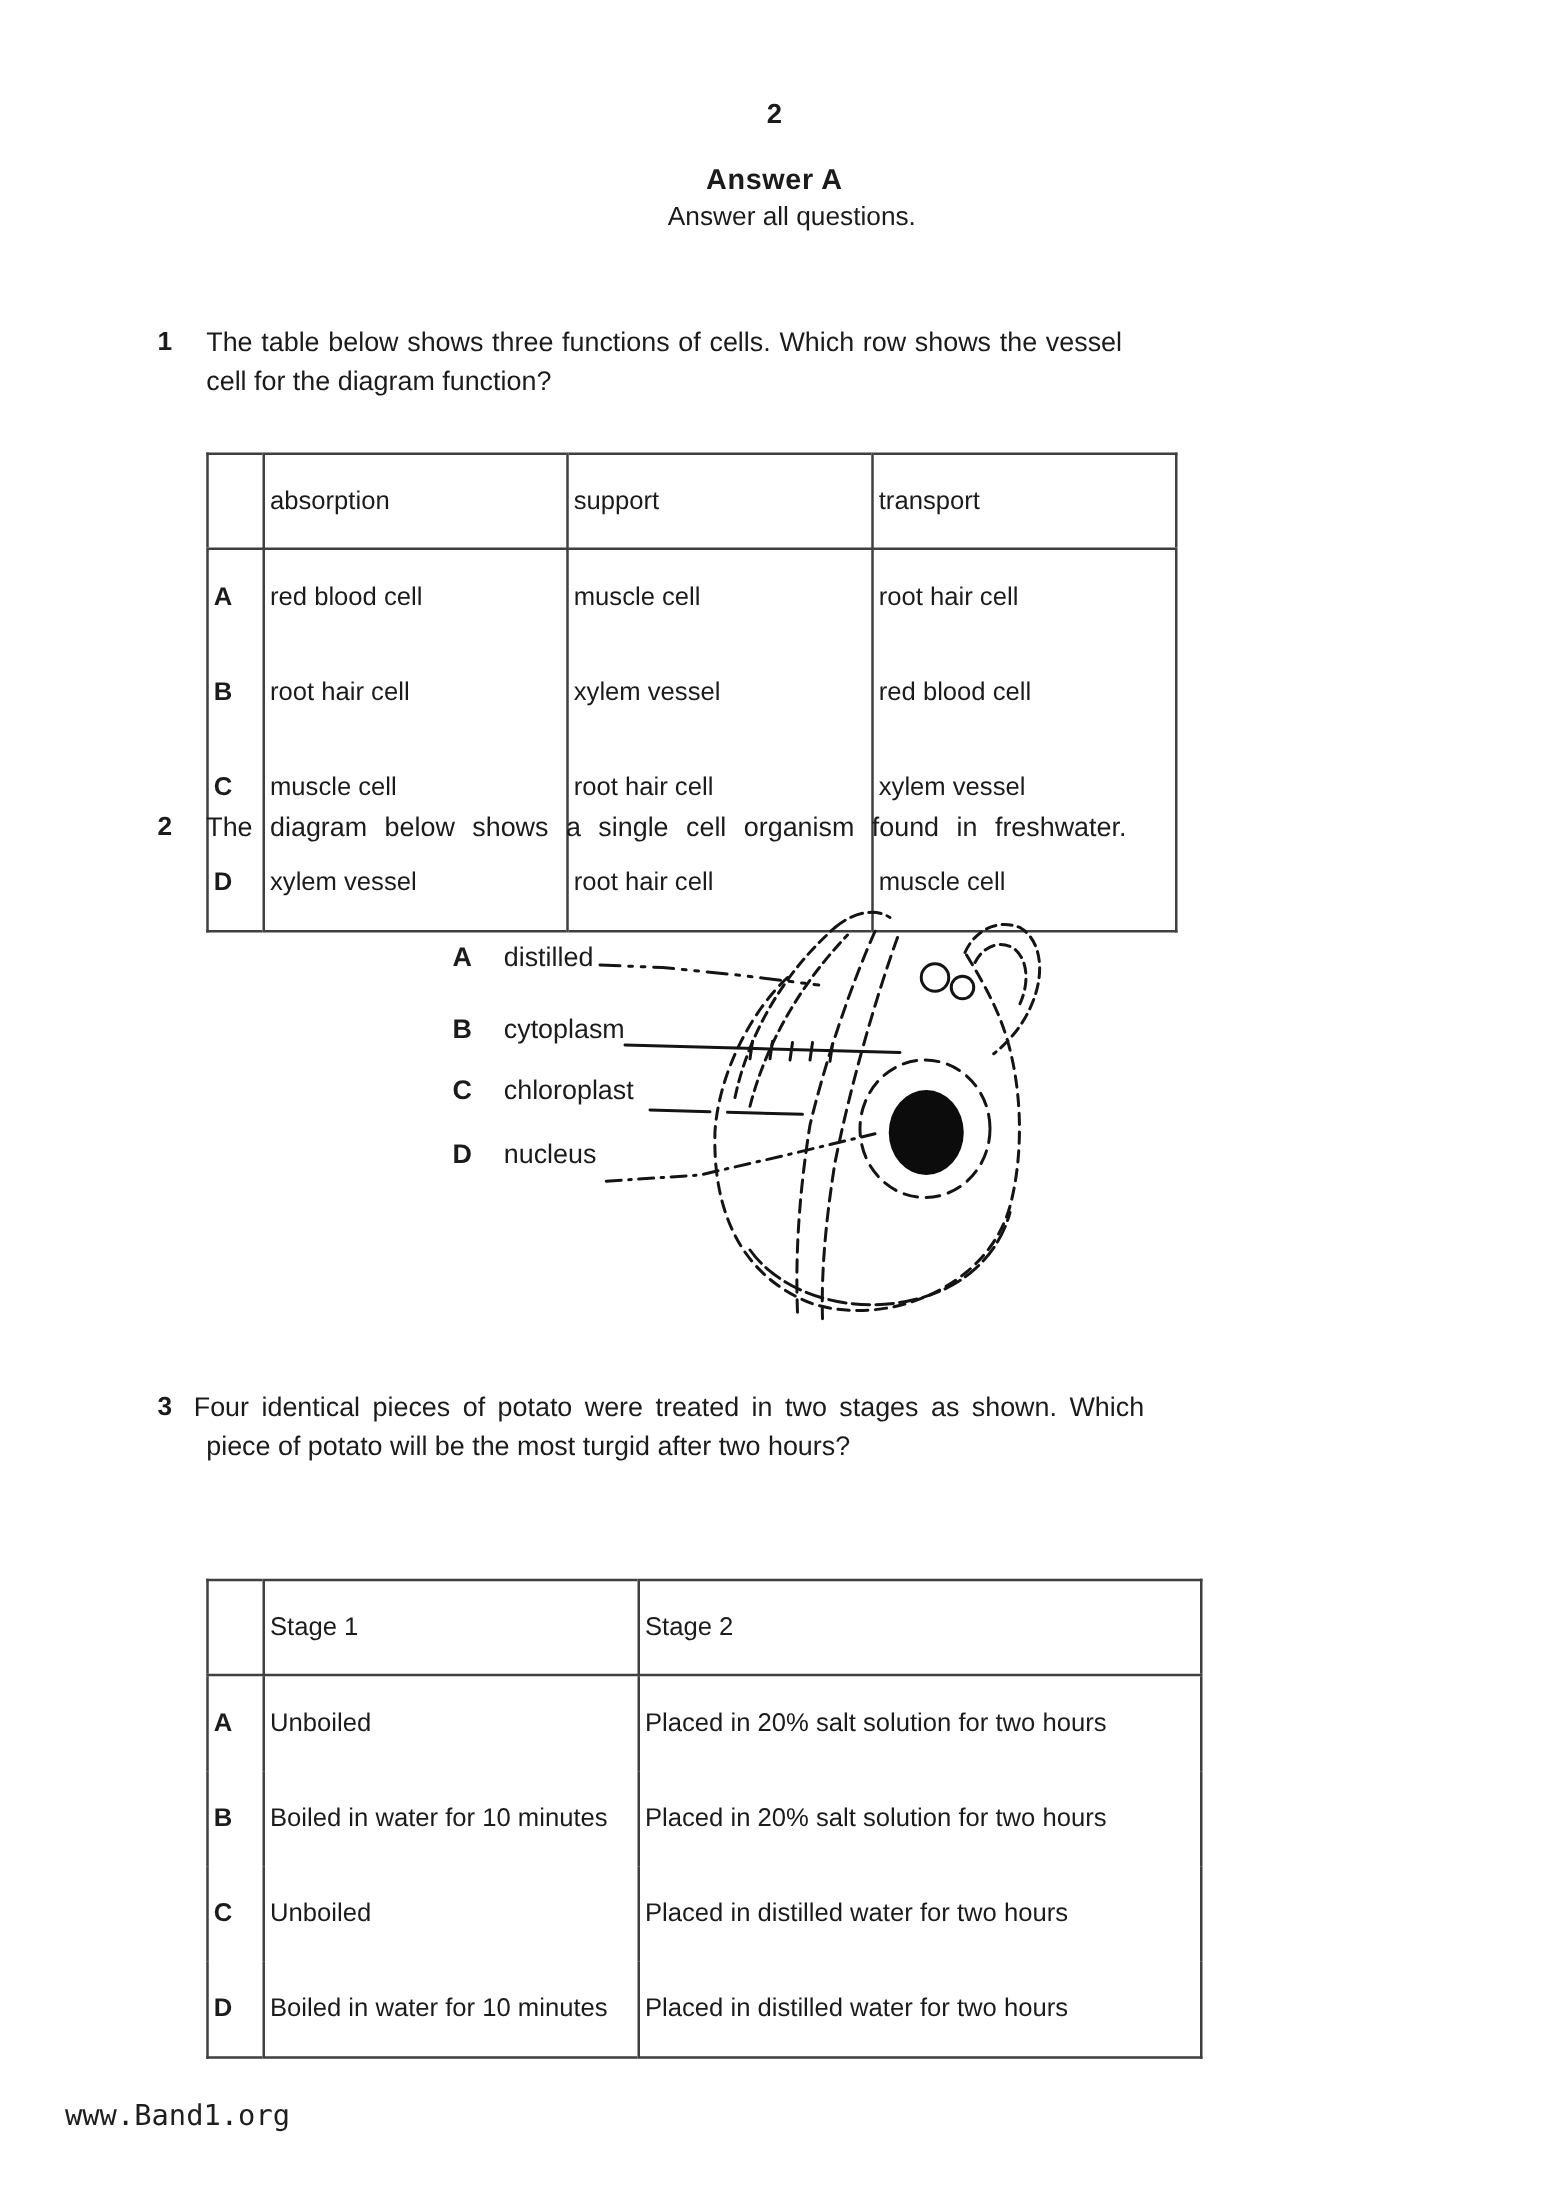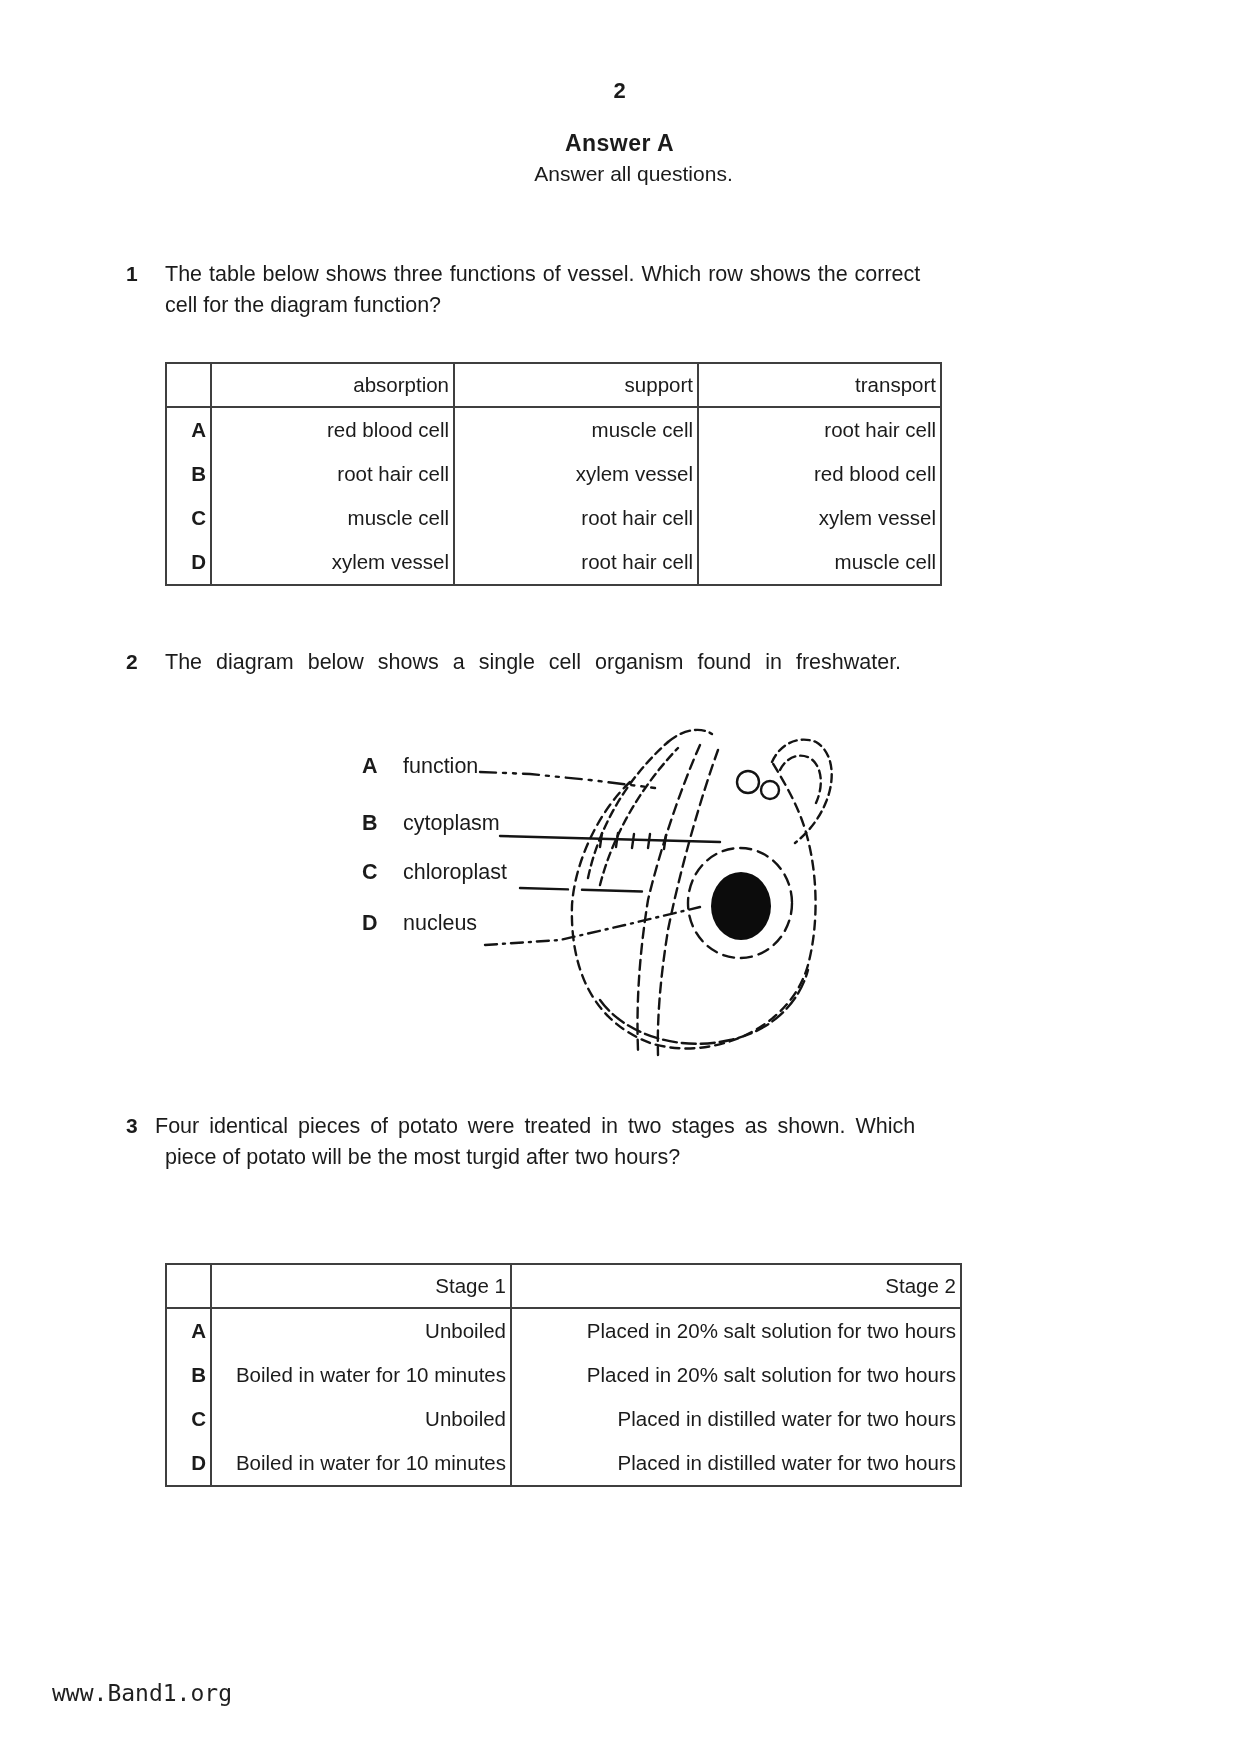--- a/index.html
+++ b/index.html
@@ -27,23 +27,23 @@
   .q1-line2 { left: 165px; top: 293px; }
 
   table.exam-table {
     border-collapse: collapse;
     table-layout: fixed;
     font-size: 20.5px;
     color: #1b1b1b;
     border: 2px solid #3f3f3f;
   }
   .exam-table td {
-    text-align: right;
+    text-align: left;
     vertical-align: middle;
-    padding: 0 4px;
+    padding: 16px 4px;
     overflow: hidden;
     white-space: nowrap;
   }
   .exam-table .hdr td { height: 42px; border-bottom: 2px solid #3f3f3f; }
   .exam-table .body-row td { height: 44px; }
   .exam-table td.letter { font-weight: bold; border-right: 2px solid #3f3f3f; }
   .exam-table td.divided { border-right: 2px solid #3f3f3f; }
 
   .table1 { left: 165px; top: 362px; }
   .table3 { left: 165px; top: 1223px; margin-top: 40px; }
@@ -77,21 +77,21 @@
 </head>
 <body>
 
 <div class="page">
 
   <div class="abs centered page-number">2</div>
   <div class="abs centered section-title">Answer A</div>
   <div class="abs centered section-instruction">Answer all questions.</div>
 
   <div class="abs q-number q1-number">1</div>
-  <div class="abs q-line q1-line1">The table below shows three functions of vessel. Which row shows the correct</div>
+  <div class="abs q-line q1-line1">The table below shows three functions of cells. Which row shows the vessel</div>
   <div class="abs q-line q1-line2">cell for the diagram function?</div>
 
   <table class="abs exam-table table1">
     <colgroup>
         <col style="width:45px">
         <col style="width:243px">
         <col style="width:244px">
         <col style="width:243px">
       </colgroup>
     <tbody>
@@ -125,21 +125,21 @@
       <td class="divided">root hair cell</td>
       <td>muscle cell</td>
     </tr>
   </tbody>
     </table>
 
   <div class="abs q-number q2-number">2</div>
   <div class="abs q-line q2-line1">The diagram below shows a single cell organism found in freshwater.</div>
 
   <div class="abs option-letter opt-a">A</div>
-  <div class="abs option-label  opt-a">function</div>
+  <div class="abs option-label  opt-a">distilled</div>
   <div class="abs option-letter opt-b">B</div>
   <div class="abs option-label  opt-b">cytoplasm</div>
   <div class="abs option-letter opt-c">C</div>
   <div class="abs option-label  opt-c">chloroplast</div>
   <div class="abs option-letter opt-d">D</div>
   <div class="abs option-label  opt-d">nucleus</div>
 
   <svg class="abs diagram-svg" width="390" height="370" viewBox="0 0 390 370">
 
     <polyline (2="" points="30,72 80,74 140,80 205,88" stroke-dasharray="16 7 3 7 3 7"></polyline>

